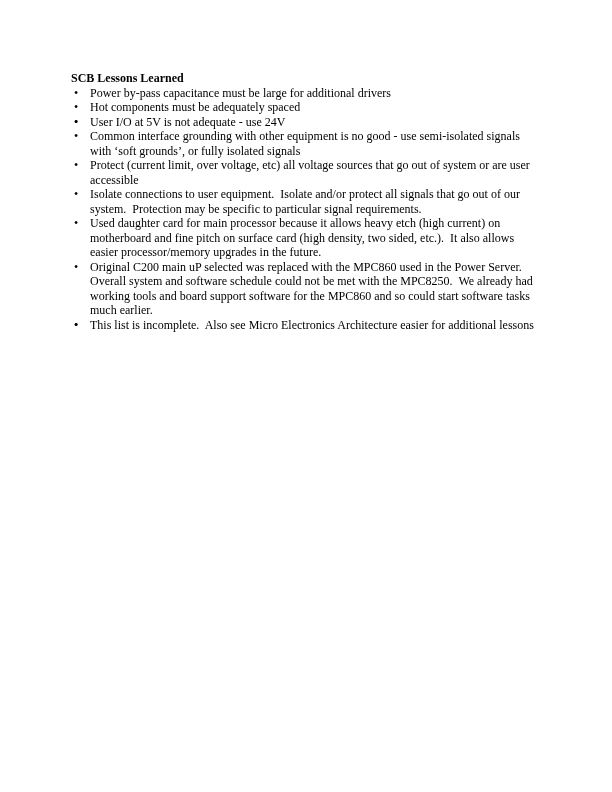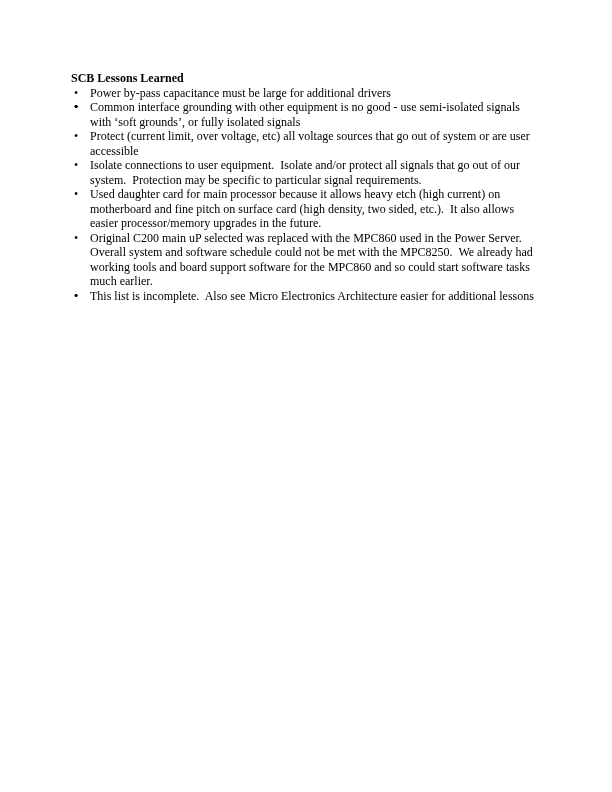--- a/index.html
+++ b/index.html
@@ -52,23 +52,23 @@
   }
 </style>
 </head>
 <body>
 
 <div class="page">
   <div class="content">
     <div class="doc-title">SCB Lessons Learned</div>
     <ul class="bullet-list" id="bullet-list">
         <li class="bullet-item"><span class="marker">•</span><span class="bullet-text">Power by-pass capacitance must be large for additional drivers</span></li>
+        <li class="bullet-item"><span class="marker">•</span><span class="bullet-text">Hot components must be adequately spaced</span></li>
         <li class="bullet-item"><span class="marker">•</span></li>
-        <li class="bullet-item"><span class="marker">•</span></li>
-        <li class="bullet-item"><span class="marker">•</span></li>
+        <li class="bullet-item"><span class="marker">•</span><span class="bullet-text">User I/O at 5V is not adequate - use 24V</span></li>
         <li class="bullet-item"><span class="marker">•</span><span class="bullet-text">Common interface grounding with other equipment is no good - use semi-isolated signals with ‘soft grounds’, or fully isolated signals</span></li>
         <li class="bullet-item"><span class="marker">•</span><span class="bullet-text">Protect (current limit, over voltage, etc) all voltage sources that go out of system or are user accessible</span></li>
         <li class="bullet-item"><span class="marker">•</span><span class="bullet-text">Isolate connections to user equipment.  Isolate and/or protect all signals that go out of our system.  Protection may be specific to particular signal requirements.</span></li>
         <li class="bullet-item"><span class="marker">•</span><span class="bullet-text">Used daughter card for main processor because it allows heavy etch (high current) on motherboard and fine pitch on surface card (high density, two sided, etc.).  It also allows easier processor/memory upgrades in the future.</span></li>
         <li class="bullet-item"><span class="marker">•</span><span class="bullet-text">Original C200 main uP selected was replaced with the MPC860 used in the Power Server.  Overall system and software schedule could not be met with the MPC8250.  We already had working tools and board support software for the MPC860 and so could start software tasks much earlier.</span></li>
         <li class="bullet-item"><span class="marker">•</span></li>
         <li class="bullet-item"><span class="marker">•</span><span class="bullet-text">This list is incomplete.  Also see Micro Electronics Architecture easier for additional lessons</span></li>
       </ul>
   </div>
   <div class="page-number">134</div>

